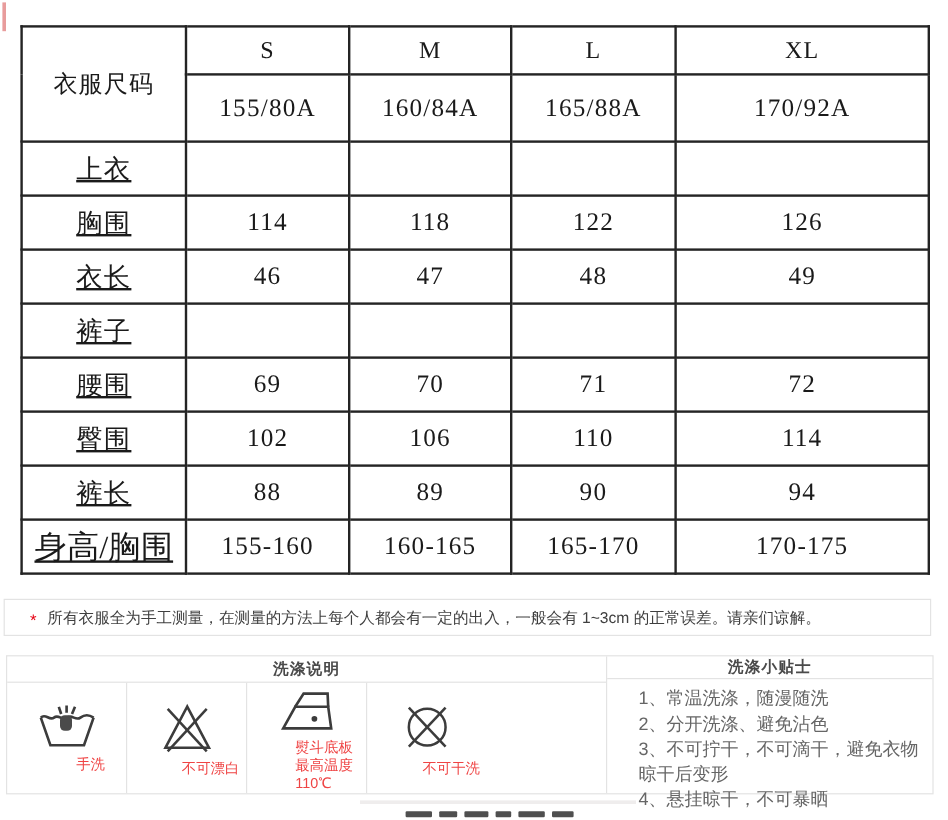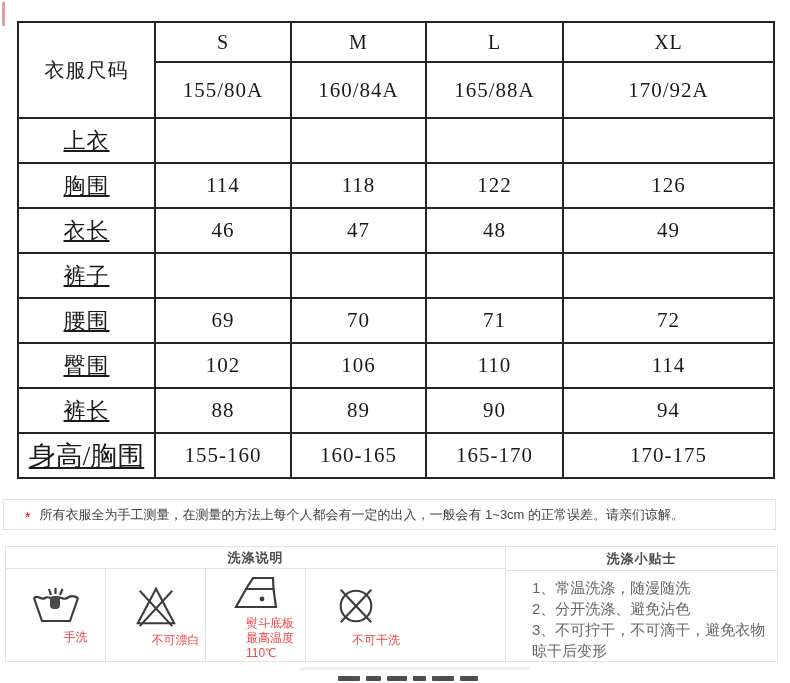--- a/index.html
+++ b/index.html
@@ -251,20 +251,21 @@
 
     </div>
   </div>
 
   <div class="wash-right">
     <div class="wash-header">洗涤小贴士</div>
     <div class="tips">
       <div>1、常温洗涤，随漫随洗</div>
       <div>2、分开洗涤、避免沾色</div>
       <div>3、不可拧干，不可滴干，避免衣物晾干后变形</div>
+      <div>4、悬挂晾干，不可暴晒</div>
     </div>
   </div>
 </div>
 
 <div class="faint-bar"></div>
 <div class="clipped-text">
   <span style="width:22px"></span>
     <span style="width:15px"></span>
     <span style="width:20px"></span>
   <span style="width:13px"></span>

